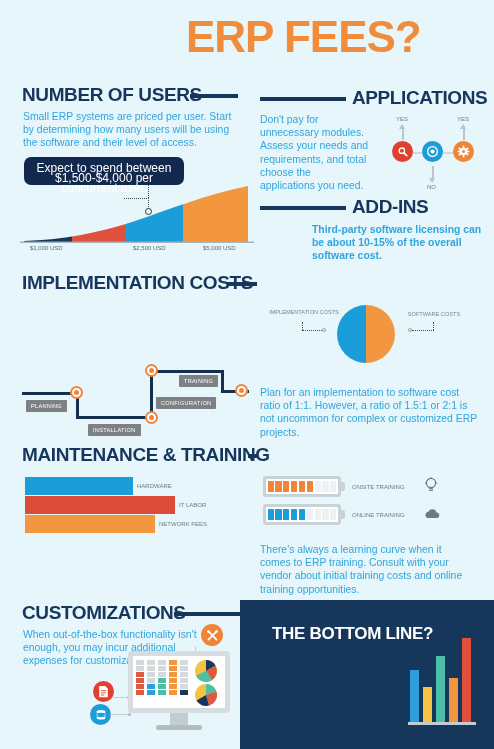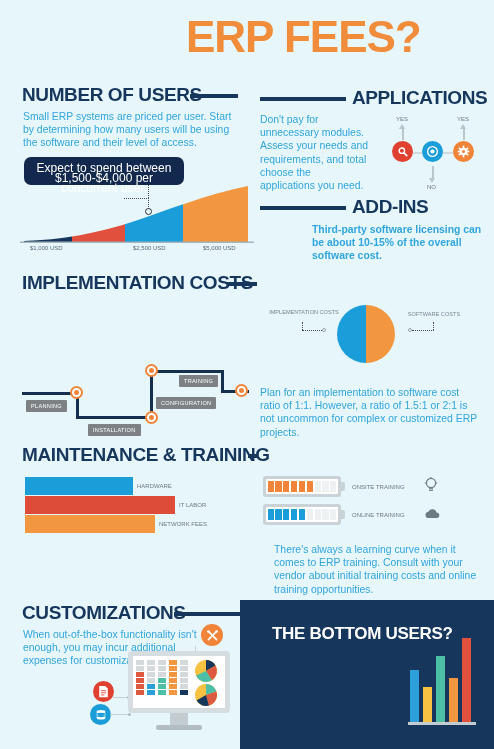--- a/index.html
+++ b/index.html
@@ -291,21 +291,21 @@
       <div class="cell" style="background:#eef1f2;"></div>
         <div class="cell" style="background:#eef1f2;"></div>
     </div>
   </div>
   <div class="batt-nub" style="left:341px;top:510px;"></div>
   <div class="batt-lbl" style="left:352px;top:512px;">ONLINE TRAINING</div>
   <svg width="18" height="12" style="position:absolute;left:424px;top:508px;">
     <path d="M4,10 a3.2,3.2 0 0,1 0.4,-6.3 a4.3,4.3 0 0,1 8.1,0.9 a2.8,2.8 0 0,1 1.1,5.4 Z" fill="#6d7a82"></path>
   </svg>
 
-  <div class="body-text" style="left:274px;top:543px;width:215px;">There's always a learning curve when it comes to ERP training. Consult with your vendor about initial training costs and online training opportunities.</div>
+  <div class="body-text" style="left:260px;top:543px;width:215px;">There's always a learning curve when it comes to ERP training. Consult with your vendor about initial training costs and online training opportunities.</div>
 
   <div class="sect-title" style="left:22px;top:602px;">CUSTOMIZATIONS</div>
   <div class="rule" style="left:174px;top:612px;width:66px;"></div>
   <div class="body-text" style="left:23px;top:628px;width:175px;">When out-of-the-box functionality isn't enough, you may incur additional expenses for customizations.</div>
 
   <div class="circ" style="left:201px;top:624px;width:22px;height:22px;background:#f0853a;">
     <svg width="13" height="13" viewBox="0 0 16 16">
       <line x1="3" y1="3" x2="13" y2="13" stroke="#fff" stroke-width="2" stroke-linecap="round"></line>
       <line x1="13" y1="3" x2="3" y2="13" stroke="#fff" stroke-width="2" stroke-linecap="round"></line>
       <circle cx="3" cy="3" r="1.6" fill="#fff"></circle>
@@ -387,21 +387,21 @@
           <path d="M0,0 L3,10.5 A11,11 0 0,1 -9.5,5.5 Z" fill="#16365c"></path>
         </g>
       </svg>
     </div>
   </div>
   <div class="mstand" style="left:170px;top:713px;width:18px;height:12px;"></div>
   <div class="mbase" style="left:156px;top:725px;width:46px;height:5px;"></div>
 
   <div class="sidebar-strip"></div>
   <div class="bottom-panel">
-    <div class="bl-title">THE BOTTOM USERS?</div>
+    <div class="bl-title">THE BOTTOM LINE?</div>
 
     <div style="position:absolute;left:160px;top:38px;width:64px;height:84px;">
       <div class="bl-bar" style="left:0px;width:9px;height:52px;background:#2d9fda;"></div>
       <div class="bl-bar" style="left:13px;width:9px;height:35px;background:#f7c141;"></div>
       <div class="bl-bar" style="left:26px;width:9px;height:66px;background:#4cbfa6;"></div>
       <div class="bl-bar" style="left:39px;width:9px;height:44px;background:#f2973f;"></div>
       <div class="bl-bar" style="left:52px;width:9px;height:84px;background:#e0503c;"></div>
     </div>
     <div class="bl-axis" style="left:158px;top:122px;width:68px;"></div>
   </div>

